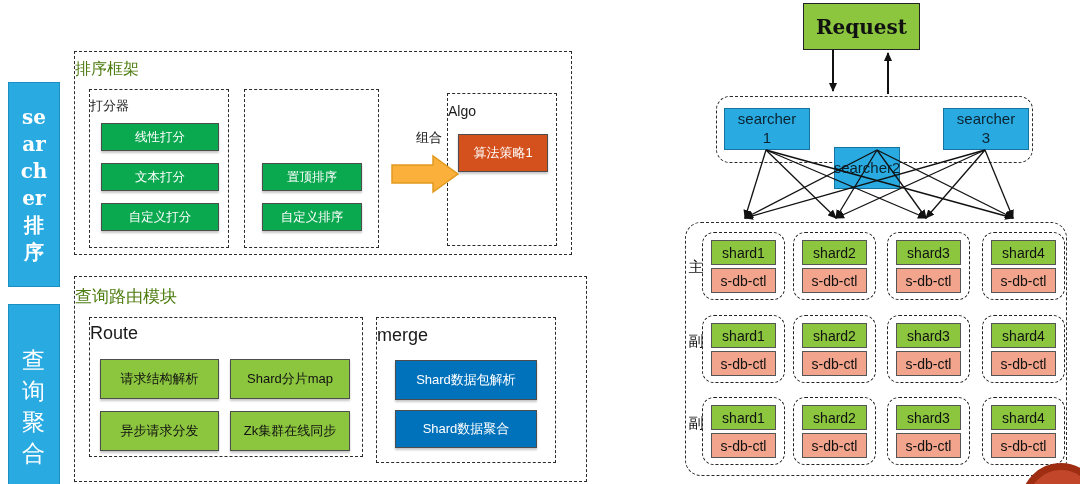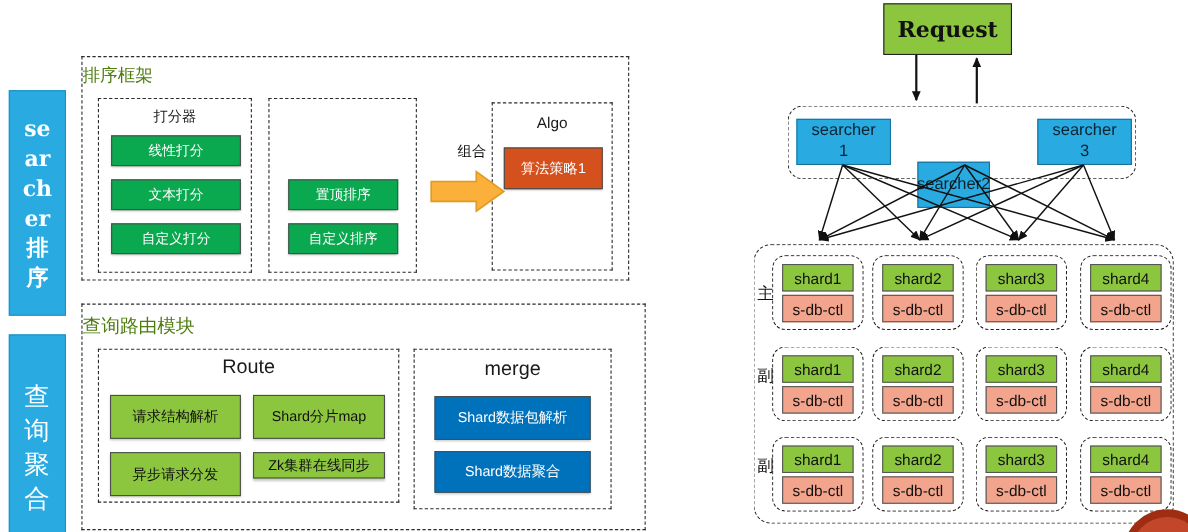--- a/index.html
+++ b/index.html
@@ -7,21 +7,21 @@
   .abs{position:absolute;box-sizing:border-box;}
   .dashed{border:1.6px dashed #2b2b2b;}
   .center{display:flex;align-items:center;justify-content:center;text-align:center;}
   .sidebar{background:var(--cyan);color:#fff;border:1px solid #1b8fc2;
            display:flex;align-items:center;justify-content:center;text-align:center;margin-top:32px;}
   .sidebar .txt{width:34px;word-break:break-all;line-height:1.35;}
   .sb-top{font-family:"DejaVu Serif",serif;font-weight:bold;font-size:20px;}
   .sb-bot{font-size:23px;line-height:1.55;letter-spacing:1px;}
   .frame-title{position:absolute;left:0;right:0;text-align:left;color:#4d7c0f;
                font-size:16px;font-weight:500;}
-  .group-title{position:absolute;left:0;right:0;text-align:center;color:#1a1a1a;font-size:13px;}
+  .group-title{position:absolute;left:0;right:0;text-align:left;color:#1a1a1a;font-size:13px;}
   .btn{position:absolute;box-sizing:border-box;display:flex;align-items:center;justify-content:center;
        text-align:center;font-size:12.5px;border:1px solid #4d4d4d;box-shadow:0 2px 2px rgba(0,0,0,.22);}
   .btn-gdark{background:var(--green_dark);color:#fff;}
   .btn-glight{background:var(--green_light);color:#111;font-size:13px;}
   .btn-blue{background:var(--blue);color:#fff;font-size:13px;}
   .btn-red{background:var(--red);color:#fff;font-size:13px;}
   .req{background:var(--green_light);border:1.6px solid #222;color:#111;
        font-family:"DejaVu Serif",serif;font-weight:bold;font-size:20px;}
   .searcher{background:var(--cyan);border:1.4px solid #16729f;color:#0b2330;font-size:15px;
             line-height:1.25;display:flex;align-items:center;justify-content:center;text-align:center;}
@@ -72,21 +72,21 @@
   </div>
 
   <div class="abs dashed" style="left:74px;top:276px;width:513px;height:206px;">
     <div class="frame-title" style="top:8px;font-size:17px;">查询路由模块</div>
 
     <div class="abs dashed" style="left:14px;top:40px;width:274px;height:140px;">
       <div class="group-title" style="top:5px;font-size:18px;">Route</div>
       <div class="btn btn-glight" style="left:10px;top:41px;width:119px;height:40px;">请求结构解析</div>
       <div class="btn btn-glight" style="left:140px;top:41px;width:120px;height:40px;">Shard分片map</div>
       <div class="btn btn-glight" style="left:10px;top:93px;width:119px;height:40px;">异步请求分发</div>
-      <div class="btn btn-glight" style="left:140px;top:93px;width:120px;height:24px;">Zk集群在线同步</div>
+      <div class="btn btn-glight" style="left:140px;top:93px;width:120px;height:40px;">Zk集群在线同步</div>
     </div>
 
     <div class="abs dashed" style="left:301px;top:40px;width:180px;height:146px;">
       <div class="group-title" style="top:7px;font-size:18px;">merge</div>
       <div class="btn btn-blue" style="left:18px;top:42px;width:142px;height:40px;">Shard数据包解析</div>
       <div class="btn btn-blue" style="left:18px;top:92px;width:142px;height:38px;">Shard数据聚合</div>
     </div>
   </div>
 
   <div class="abs center req" style="left:803px;top:3px;width:117px;height:47px;">Request</div>

